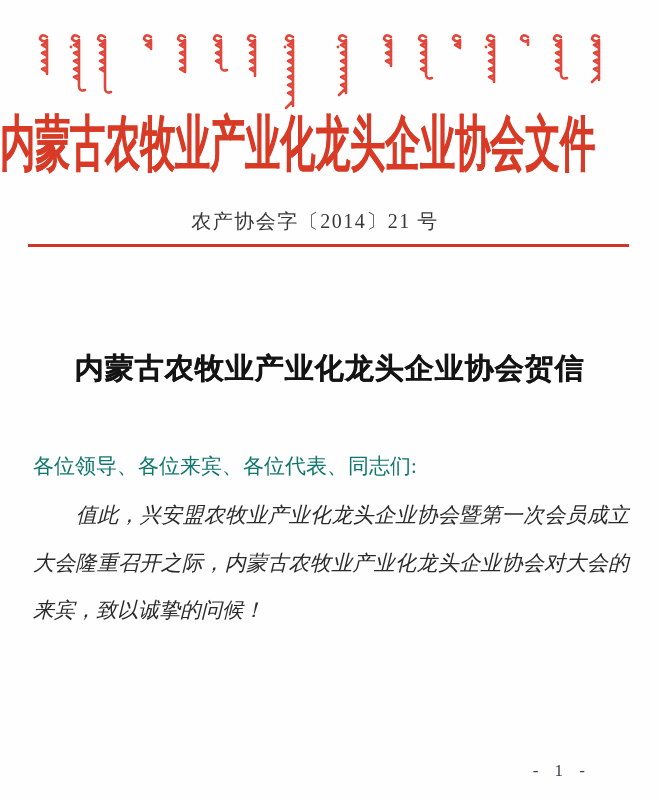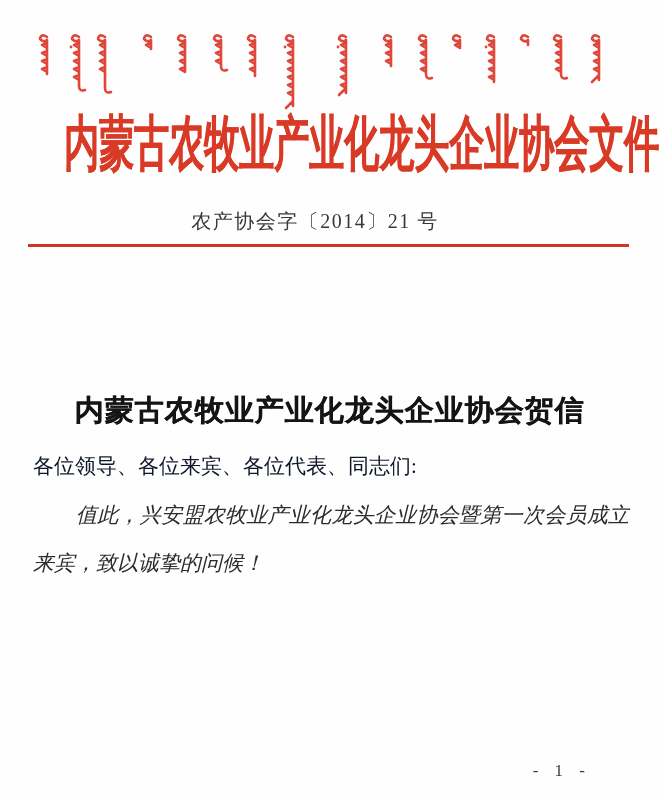--- a/index.html
+++ b/index.html
@@ -15,21 +15,21 @@
     overflow:hidden;
   }
   
   .mongolian-row{
     position:absolute;top:33px;left:0;right:0;height:85px;
   }
   .mongolian-row svg{position:absolute;top:0;}
   
   .masthead{
     position:absolute;top:104px;left:0;width:659px;
-    text-align:right;height:72px;
+    text-align:left;height:72px;
   }
   .masthead span{
     display:inline-block;
     font-size:35px;
     font-weight:bold;
     letter-spacing:0px;
     transform:scaleY(1.72);
     transform-origin:top center;
     white-space:nowrap;
     text-shadow:0.6px 0 0 currentColor;
@@ -46,26 +46,25 @@
     position:absolute;top:244px;left:28px;width:601px;height:3px;
   }
   
   .letter-title{
     position:absolute;top:349px;left:0;width:659px;
     text-align:center;
     font-size:29px;font-weight:bold;color:#141414;
     letter-spacing:1px;
     white-space:nowrap;
     text-shadow:0.4px 0 0 #141414;
-    margin-top:42px;
   }
   
   .salutation{
     position:absolute;top:449px;left:33px;width:596px;
-    font-size:21px;color:#0f172a;
+    font-size:21px;color:#0f766e;
     line-height:34px;
   }
   .paragraph{
     position:absolute;top:492px;left:33px;width:596px;
     font-size:21px;color:#2b2b2b;
   }
   .body-line{
     line-height:47.5px;
     white-space:nowrap;
     text-align:justify;
@@ -150,18 +149,19 @@
   <div class="doc-number">农产协会字〔2014〕21 号</div>
 
   <div class="red-rule" style="background: rgb(210, 53, 39);"></div>
 
   <div class="letter-title">内蒙古农牧业产业化龙头企业协会贺信</div>
 
   <div class="salutation">各位领导、各位来宾、各位代表、同志们:</div>
 
   <div class="paragraph">
     <div class="body-line indent">值此，兴安盟农牧业产业化龙头企业协会暨第一次会员成立</div>
+    <div class="body-line">大会隆重召开之际，内蒙古农牧业产业化龙头企业协会对大会的</div>
     <div class="body-line last">来宾，致以诚挚的问候！</div>
   </div>
 
   <div class="page-number">- 1 -</div>
 
 </div>
 
 </body></html>

